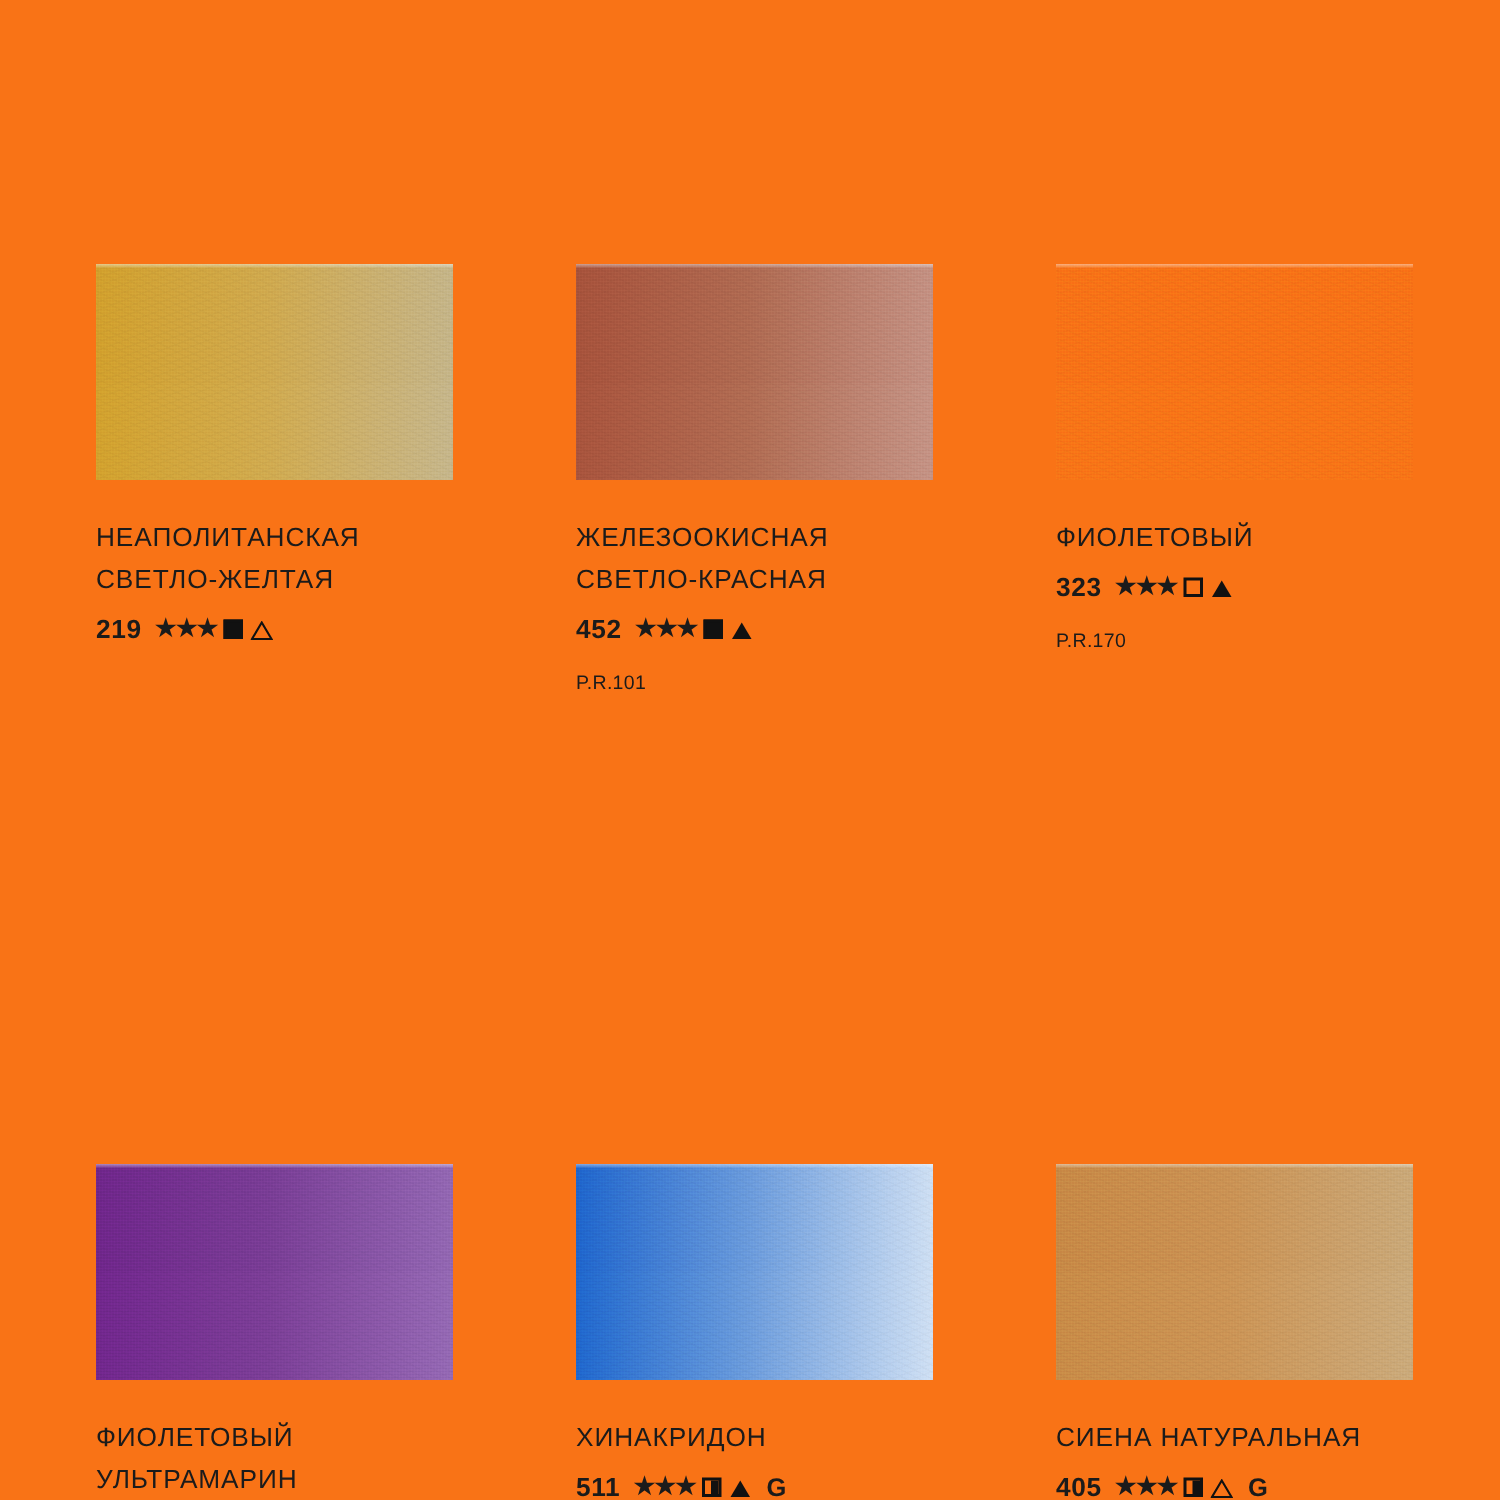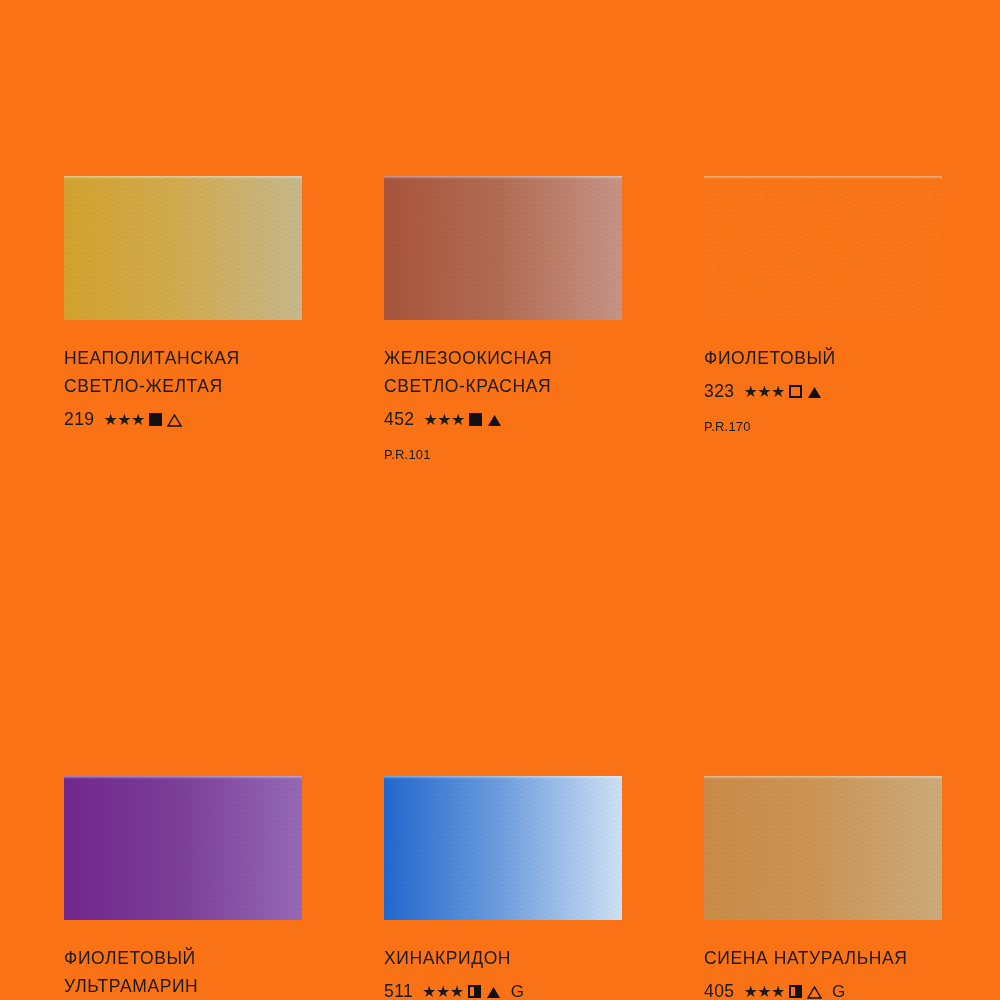--- a/index.html
+++ b/index.html
@@ -66,20 +66,21 @@
   }
   .codeline {
     margin-top:7px;
     font-size:17.5px;
     line-height:25px;
     color:#1b1b1b;
     letter-spacing:.3px;
     display:flex;
     align-items:center;
     gap:0;
+    font-weight:bold;
   }
   .codenum { margin-right:9px; letter-spacing:.4px; }
   .stars { letter-spacing:-0.5px; font-size:16px; line-height:1; margin-right:3px; }
   .sym { display:inline-flex; align-items:center; }
 
   
   .sq {
     width:13px; height:13px;
     border:2px solid #111;
     display:inline-block;

